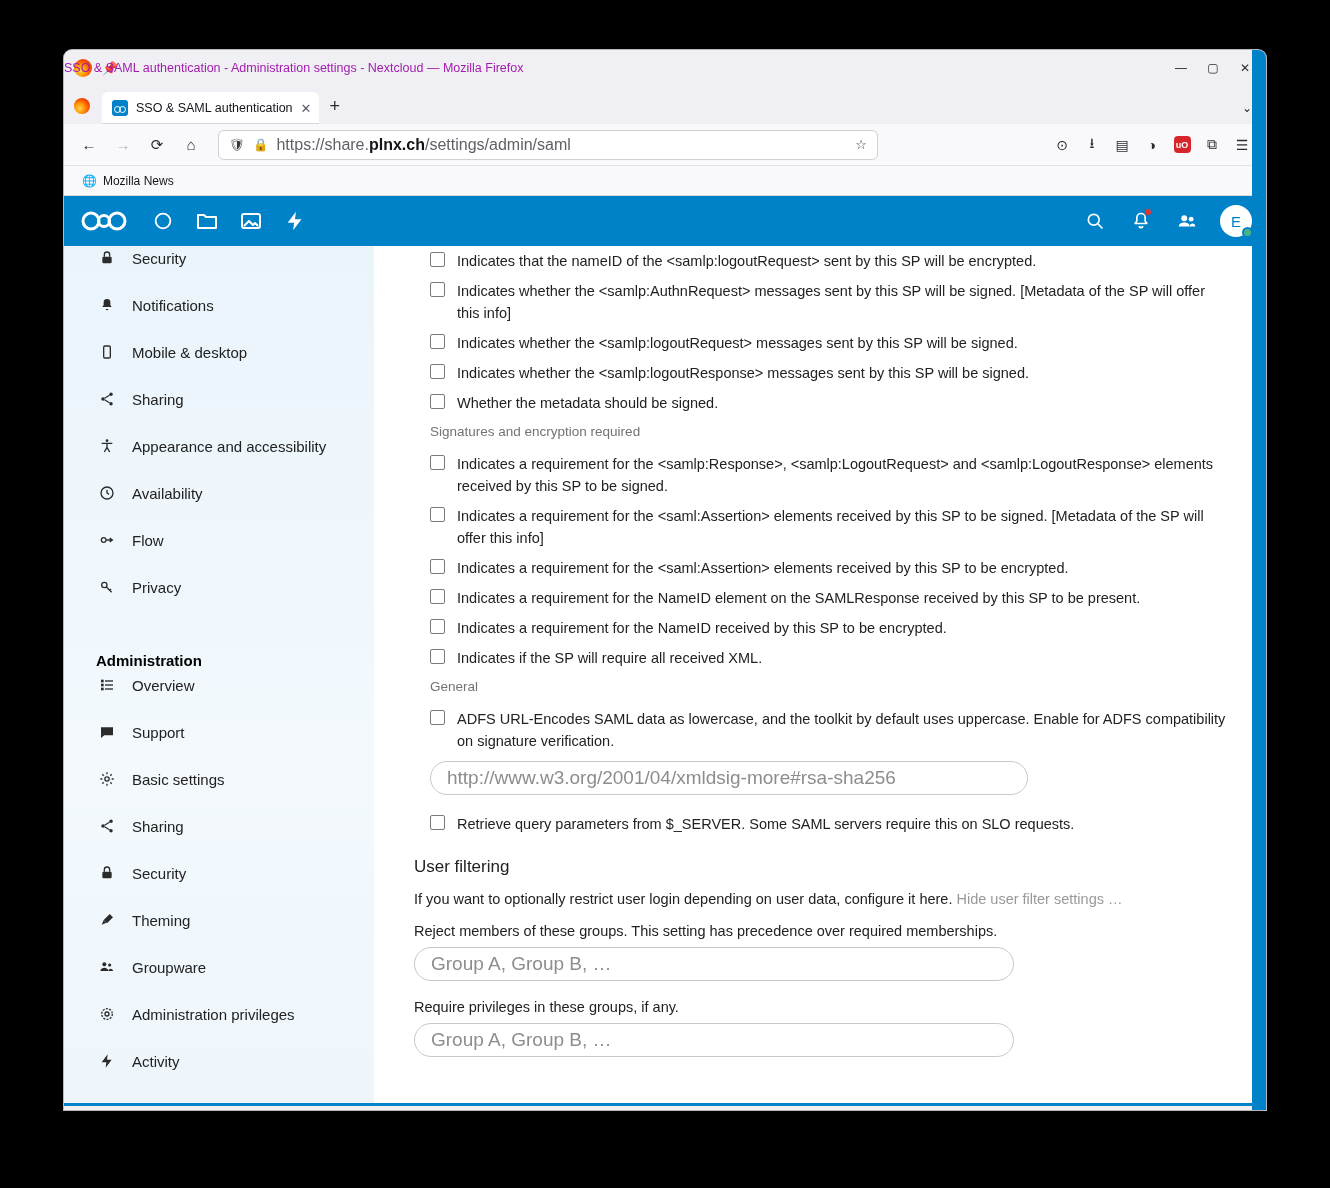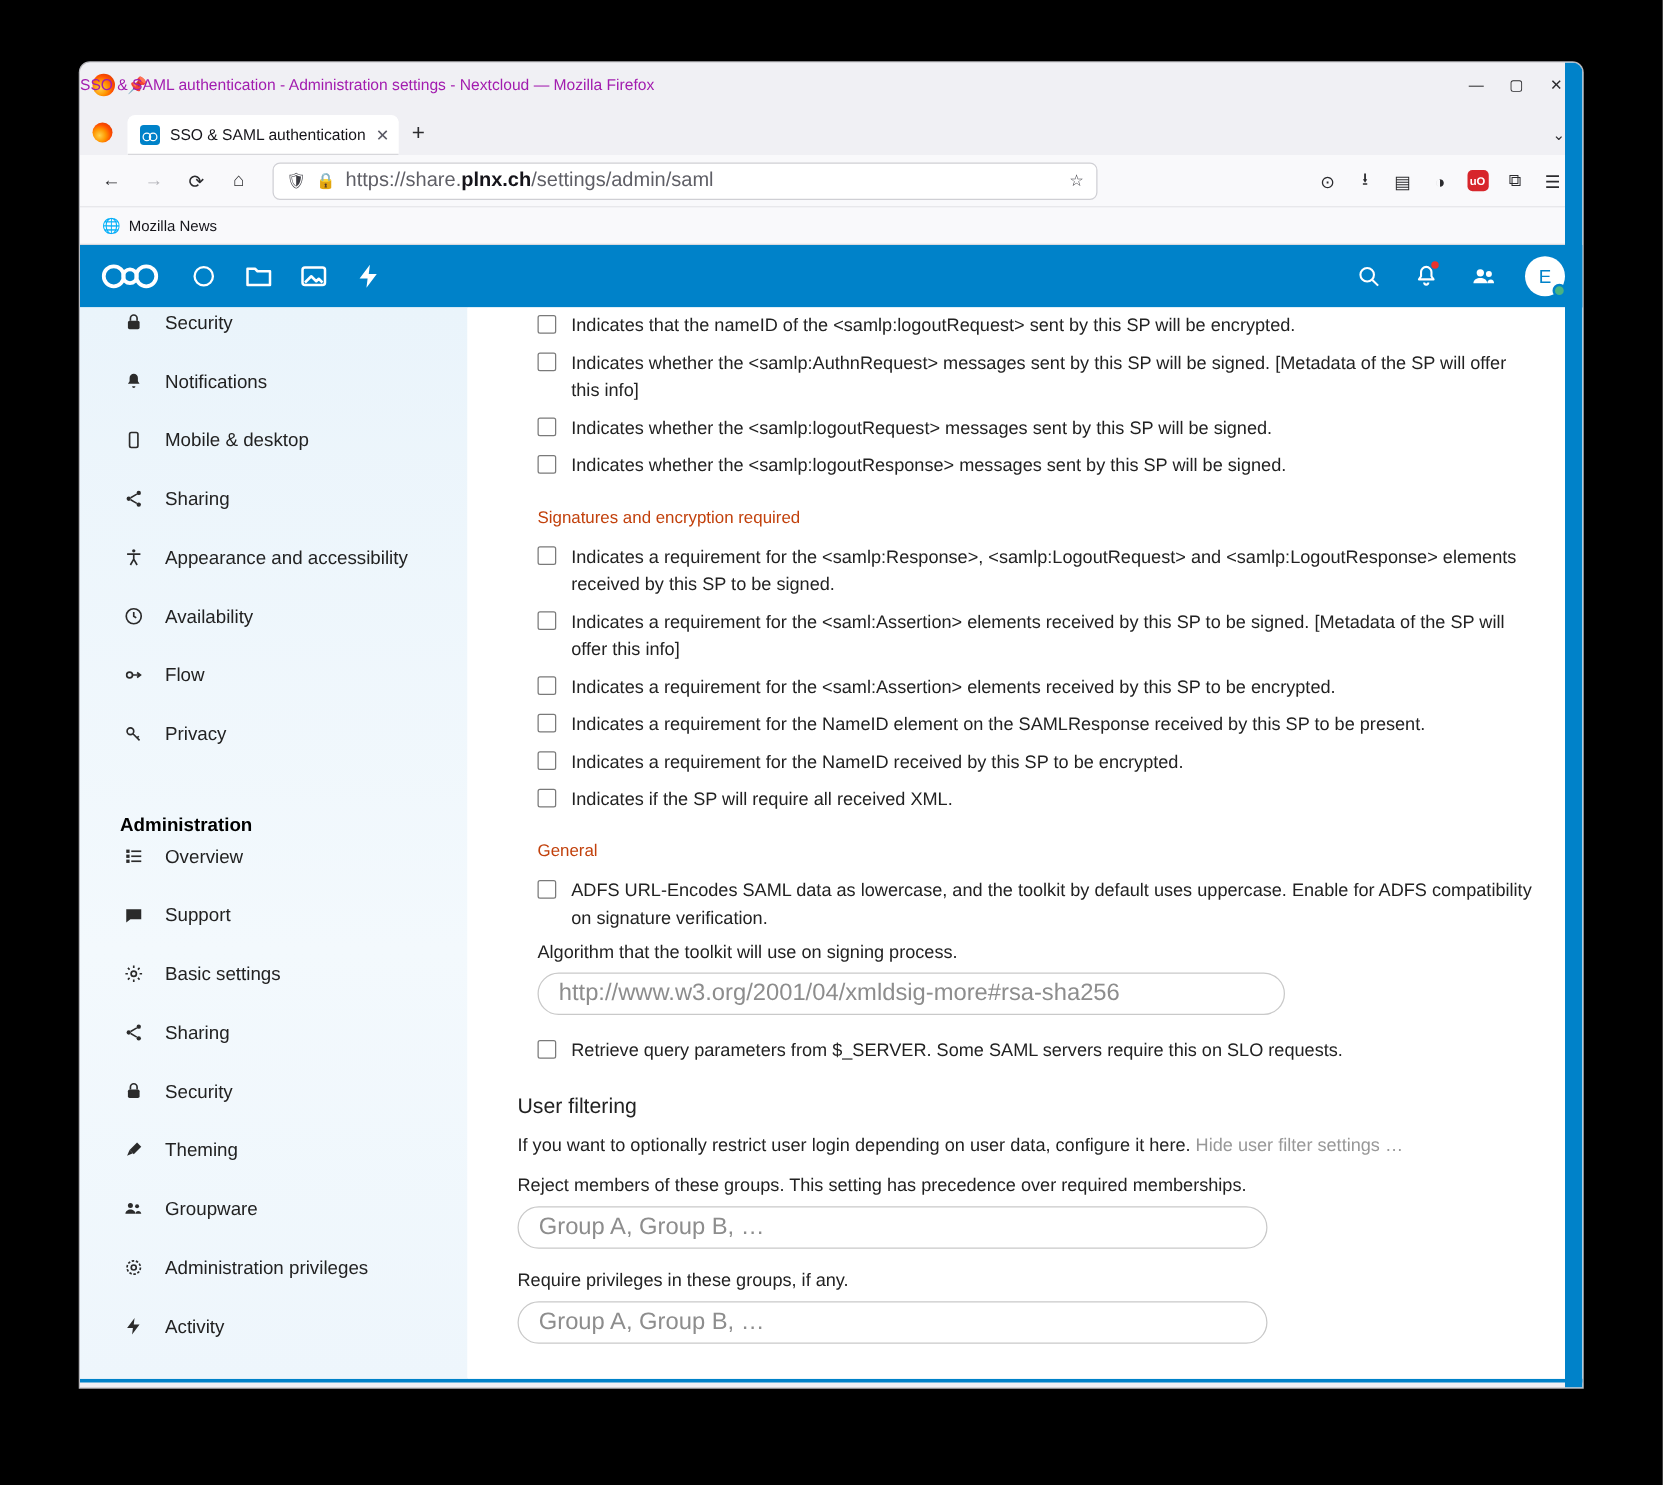--- a/index.html
+++ b/index.html
@@ -154,21 +154,21 @@
     overflow: hidden;
   }
   .content-inner { padding: 0 40px 0 40px; }
 
   .chk-row { display: flex; align-items: flex-start; gap: 12px; margin: 0 0 8px 16px; }
   .chk {
     width: 15px; height: 15px; border: 1.5px solid #7a7a7a; border-radius: 2px;
     flex: none; margin-top: 2px; background: #fff;
   }
   .chk-label { font-size: 14.5px; color: #222; line-height: 1.52; max-width: 800px; }
-  .group-head { font-size: 13.5px; color: #c2410c; margin: 22px 0 14px 16px; }
+  .group-head { font-size: 13.5px; color: #737373; margin: 10px 0 14px 16px; }
   .sec-title { font-size: 17px; color: #222; margin: 22px 0 14px 0; }
   .sec-text { font-size: 14.5px; color: #222; margin: 0 0 16px 0; }
   .sec-text .muted { color: #989898; }
   .field-label { font-size: 14.5px; color: #222; margin: 0 0 8px 0; }
   .txt-input {
     display: block; width: 600px; height: 34px; border: 1.5px solid #c9c9c9;
     border-radius: 17px; background: #fff; padding: 0 16px;
     font-size: 19px; color: #8d8d8d; line-height: 32px;
     margin: 0 0 18px 0;
   }
@@ -487,20 +487,24 @@
           <span class="chk-label">Indicates whether the &lt;samlp:AuthnRequest&gt; messages sent by this SP will be signed. [Metadata of the SP will offer this info]</span>
         </div>
         <div class="chk-row">
           <span class="chk"></span>
           <span class="chk-label">Indicates whether the &lt;samlp:logoutRequest&gt; messages sent by this SP will be signed.</span>
         </div>
         <div class="chk-row">
           <span class="chk"></span>
           <span class="chk-label">Indicates whether the &lt;samlp:logoutResponse&gt; messages sent by this SP will be signed.</span>
         </div>
+        <div class="chk-row">
+          <span class="chk"></span>
+          <span class="chk-label">Whether the metadata should be signed.</span>
+        </div>
 
         <div class="group-head">Signatures and encryption required</div>
 
         <div class="chk-row">
           <span class="chk"></span>
           <span class="chk-label">Indicates a requirement for the &lt;samlp:Response&gt;, &lt;samlp:LogoutRequest&gt; and &lt;samlp:LogoutResponse&gt; elements received by this SP to be signed.</span>
         </div>
         <div class="chk-row">
           <span class="chk"></span>
           <span class="chk-label">Indicates a requirement for the &lt;saml:Assertion&gt; elements received by this SP to be signed. [Metadata of the SP will offer this info]</span>
@@ -521,21 +525,20 @@
           <span class="chk"></span>
           <span class="chk-label">Indicates if the SP will require all received XML.</span>
         </div>
 
         <div class="group-head">General</div>
 
         <div class="chk-row">
           <span class="chk"></span>
           <span class="chk-label">ADFS URL-Encodes SAML data as lowercase, and the toolkit by default uses uppercase. Enable for ADFS compatibility on signature verification.</span>
         </div>
-        <div class="field-label" style="margin-left:16px">Algorithm that the toolkit will use on signing process.</div>
         <div class="txt-input indent">http://www.w3.org/2001/04/xmldsig-more#rsa-sha256</div>
         <div class="chk-row">
           <span class="chk"></span>
           <span class="chk-label">Retrieve query parameters from $_SERVER. Some SAML servers require this on SLO requests.</span>
         </div>
 
         <div class="sec-title">User filtering</div>
         <div class="sec-text">
           <span>If you want to optionally restrict user login depending on user data, configure it here.</span>
           <span class="muted">Hide user filter settings …</span>

